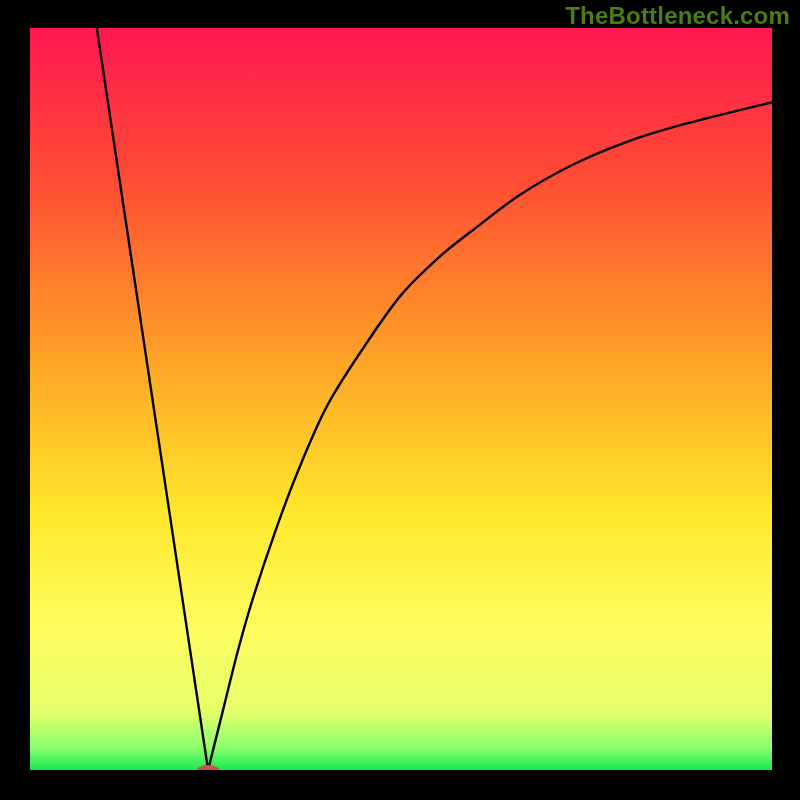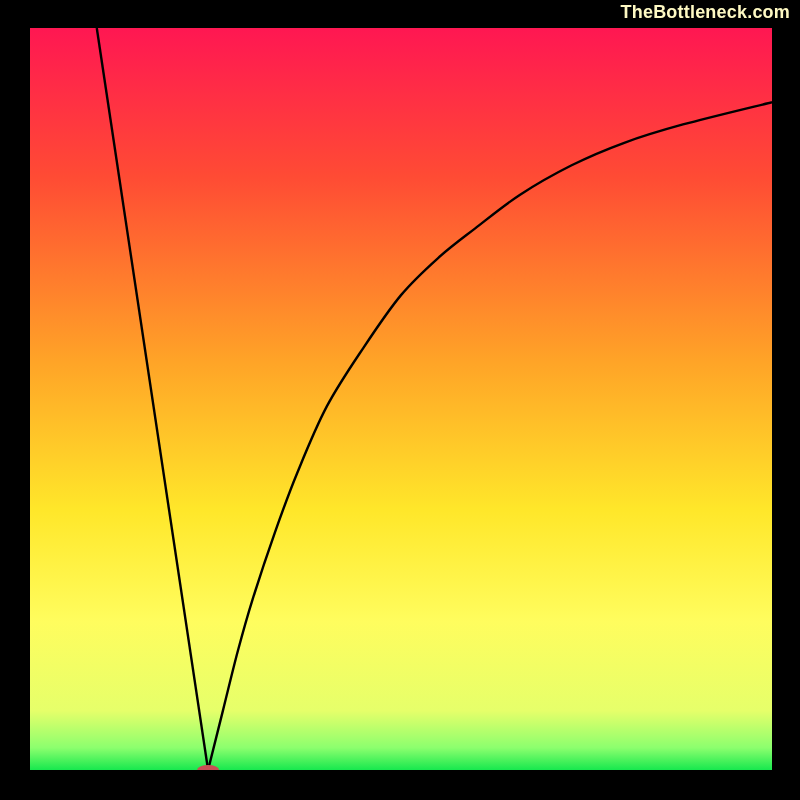--- a/index.html
+++ b/index.html
@@ -14,22 +14,22 @@
   .frame {
     position: relative;
     width: 800px;
     height: 800px;
     background: #000;
   }
   .watermark {
     position: absolute;
     top: 2px;
     right: 10px;
-    color: #fef9c3;
-    font-size: 18px;
+    color: #4d7c0f;
+    font-size: 24px;
     font-weight: 600;
     letter-spacing: 0.2px;
     z-index: 5;
   }
   .plot {
     position: absolute;
     left: 30px;
     top: 28px;
     width: 742px;
     height: 742px;

